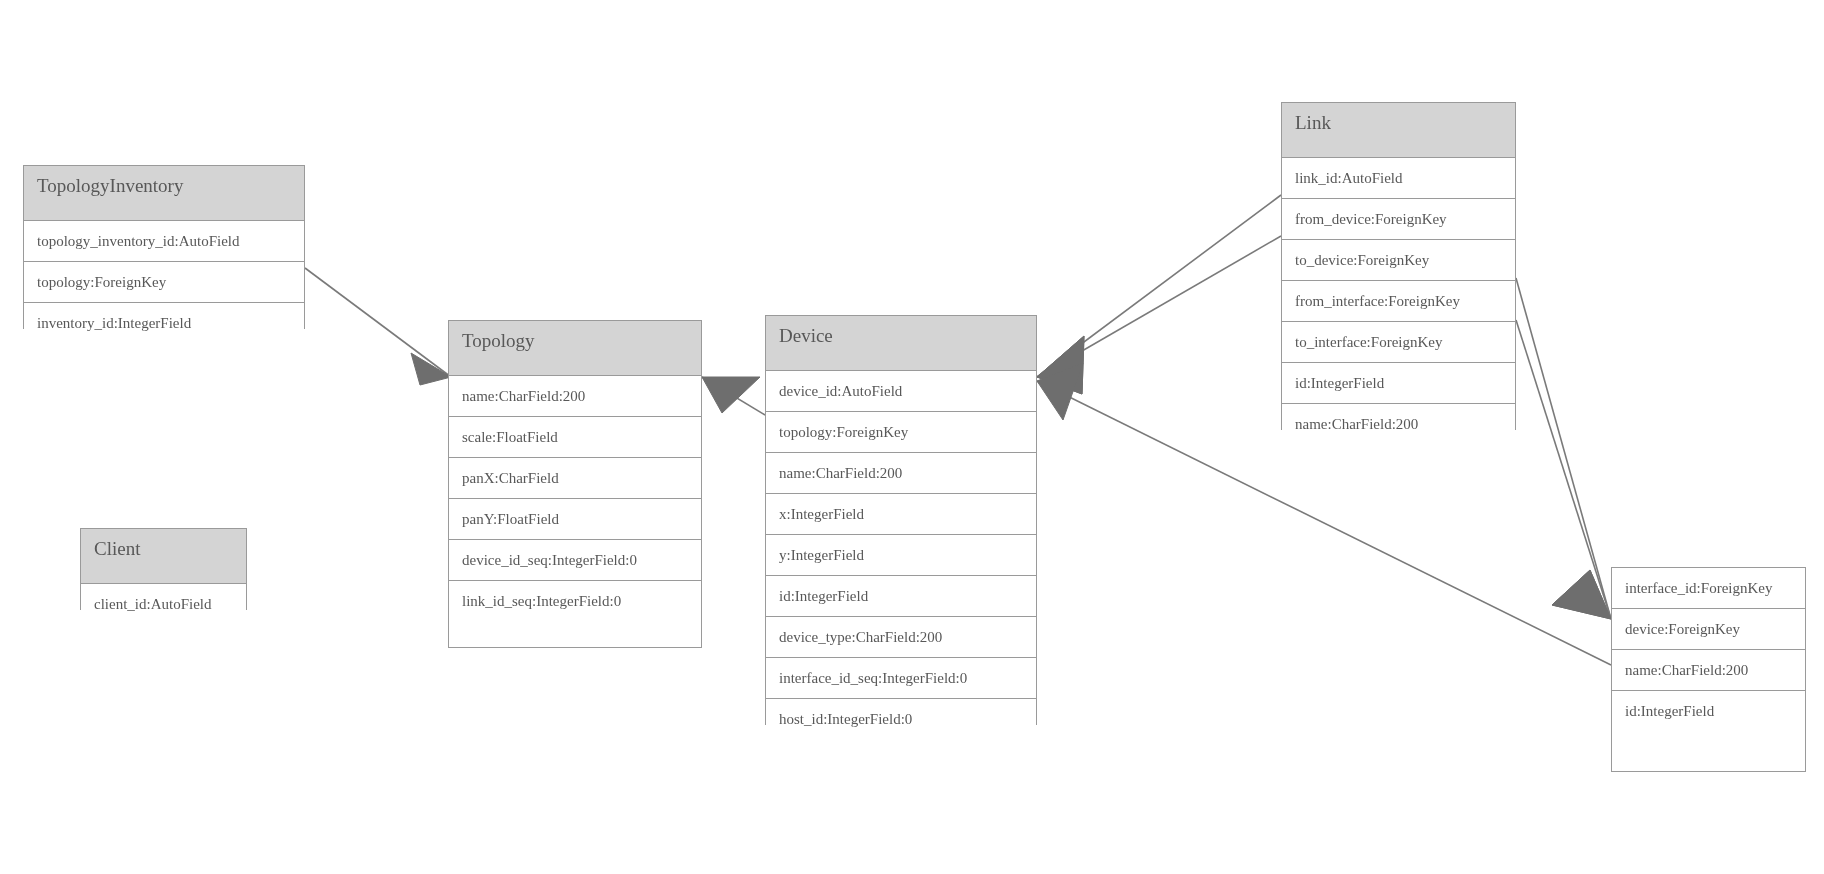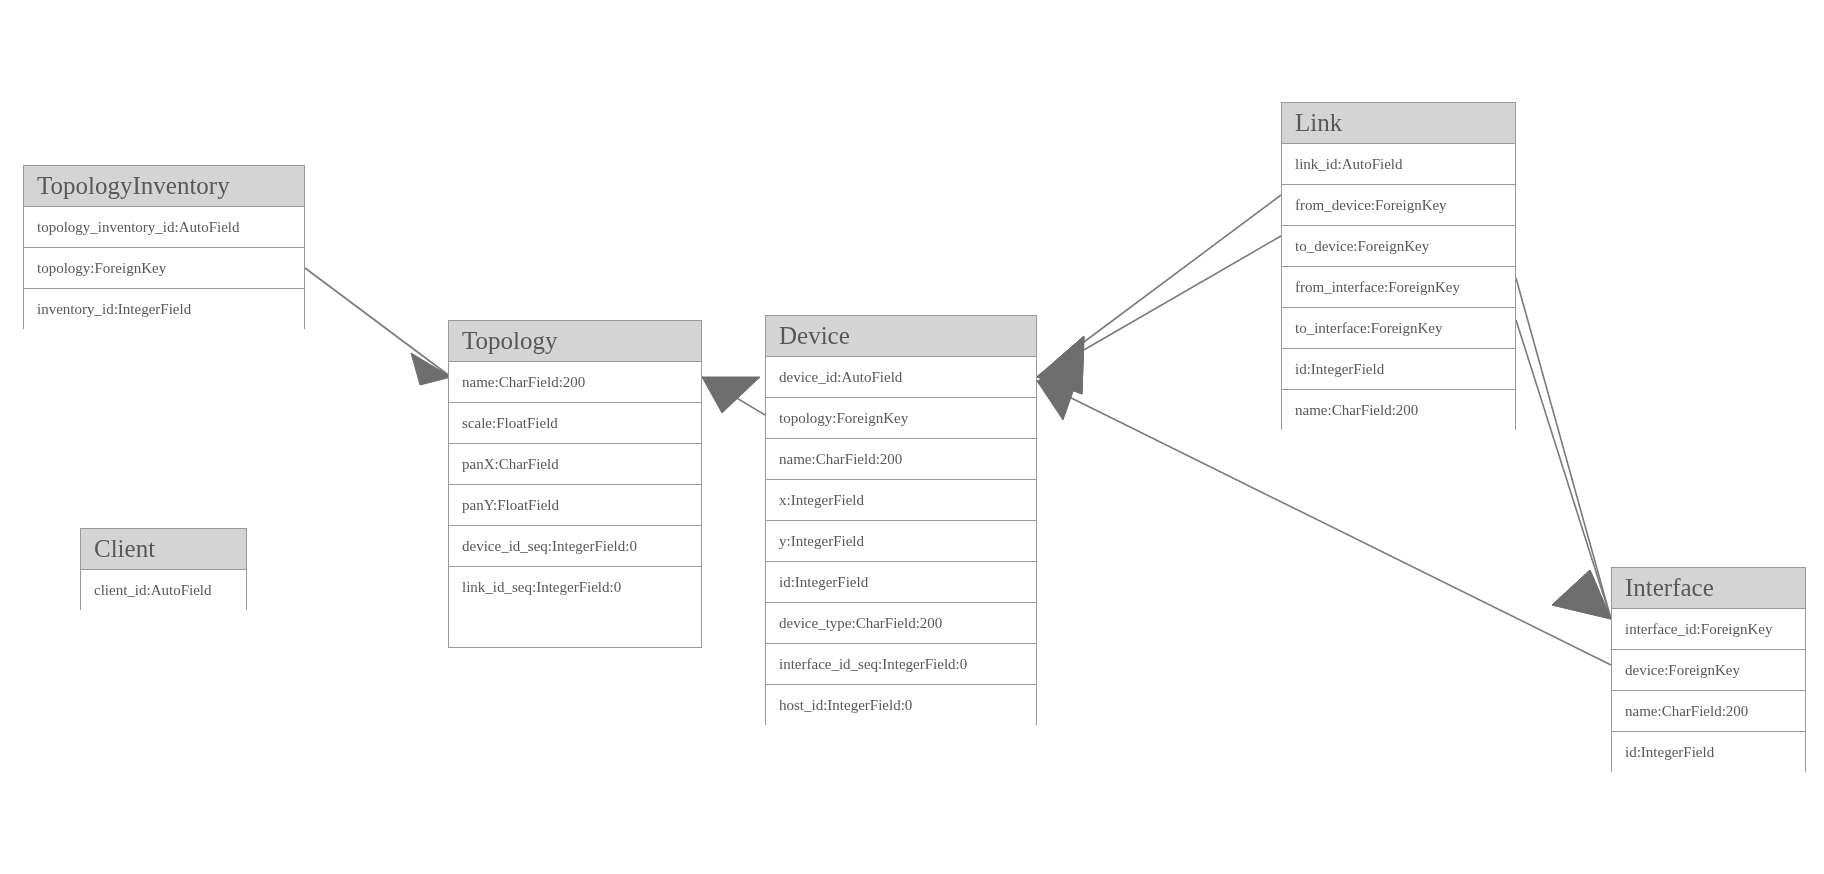--- a/index.html
+++ b/index.html
@@ -31,23 +31,23 @@
     box-sizing: border-box;
     border: 1px solid #9a9a9a;
     background: #ffffff;
     z-index: 5;
   }
   .entity-header {
     box-sizing: border-box;
     background: #d4d4d4;
     border-bottom: 1px solid #9a9a9a;
     color: #585858;
-    font-size: 25px;
+    font-size: 19px;
     line-height: 40px;
-    height: 41px;
+    height: 55px;
     padding: 0 0 0 13px;
     white-space: nowrap;
     overflow: hidden;
   }
   .entity-row {
     box-sizing: border-box;
     background: #ffffff;
     border-bottom: 1px solid #9a9a9a;
     color: #585858;
     font-size: 15px;
@@ -132,19 +132,18 @@
       <div class="entity-header" style="background: rgb(212, 212, 212); color: rgb(88, 88, 88); border-bottom-color: rgb(154, 154, 154);">Link</div>
       <div class="entity-row" style="color: rgb(88, 88, 88); border-bottom-color: rgb(154, 154, 154);">link_id:AutoField</div>
       <div class="entity-row" style="color: rgb(88, 88, 88); border-bottom-color: rgb(154, 154, 154);">from_device:ForeignKey</div>
       <div class="entity-row" style="color: rgb(88, 88, 88); border-bottom-color: rgb(154, 154, 154);">to_device:ForeignKey</div>
       <div class="entity-row" style="color: rgb(88, 88, 88); border-bottom-color: rgb(154, 154, 154);">from_interface:ForeignKey</div>
       <div class="entity-row" style="color: rgb(88, 88, 88); border-bottom-color: rgb(154, 154, 154);">to_interface:ForeignKey</div>
       <div class="entity-row" style="color: rgb(88, 88, 88); border-bottom-color: rgb(154, 154, 154);">id:IntegerField</div>
       <div class="entity-row last" style="color: rgb(88, 88, 88); border-bottom-color: rgb(154, 154, 154);">name:CharField:200</div>
     </div>
     <div class="entity" style="left: 1611px; top: 567px; width: 195px; height: 205px; border-color: rgb(154, 154, 154);">
-      <div class="entity-header" style="background: rgb(212, 212, 212); color: rgb(88, 88, 88); border-bottom-color: rgb(154, 154, 154);">Interface</div>
       <div class="entity-row" style="color: rgb(88, 88, 88); border-bottom-color: rgb(154, 154, 154);">interface_id:ForeignKey</div>
       <div class="entity-row" style="color: rgb(88, 88, 88); border-bottom-color: rgb(154, 154, 154);">device:ForeignKey</div>
       <div class="entity-row" style="color: rgb(88, 88, 88); border-bottom-color: rgb(154, 154, 154);">name:CharField:200</div>
       <div class="entity-row last" style="color: rgb(88, 88, 88); border-bottom-color: rgb(154, 154, 154);">id:IntegerField</div>
     </div>
   </div>
 
 </body></html>

